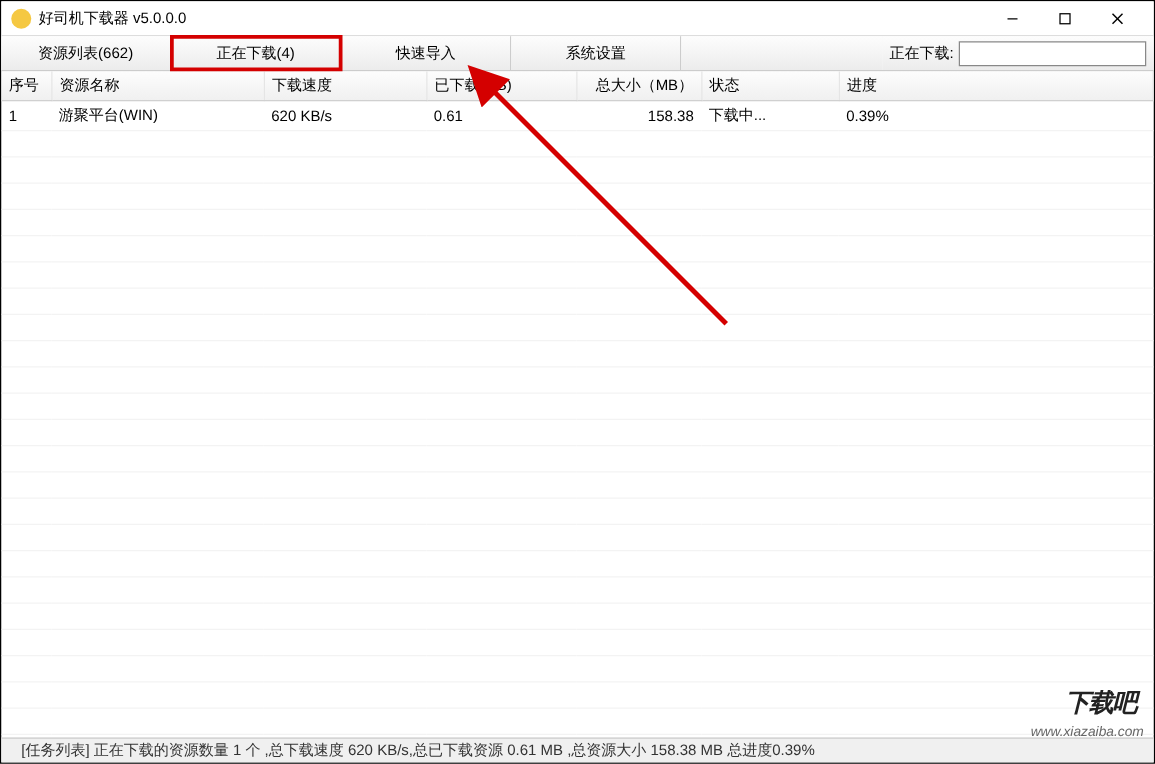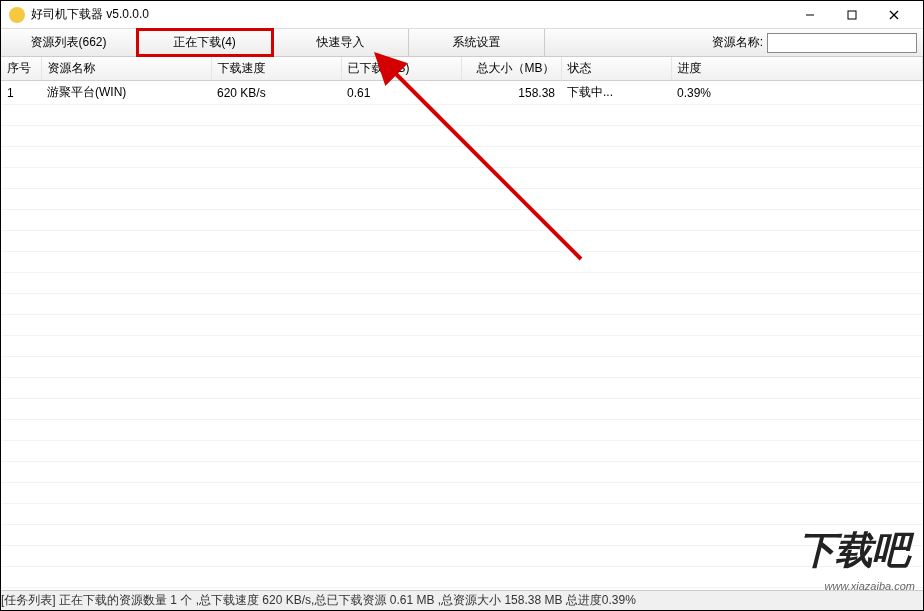--- a/index.html
+++ b/index.html
@@ -108,21 +108,21 @@
     .col-status { width: 110px; }
     .col-progress { width: auto; }
     .statusbar {
       position: absolute;
       left: 0; right: 0; bottom: 0;
       height: 20px;
       background: #f0f0f0;
       border-top: 1px solid #ccc;
       display: flex;
       align-items: center;
-      padding: 0 0;
+      padding: 0 16px;
       font-size: 12px;
       color: #333;
     }
     .annotation-arrow {
       position: absolute;
       top: 48px; left: 370px;
       width: 220px; height: 220px;
       pointer-events: none;
       z-index: 5;
     }
@@ -130,21 +130,21 @@
       position: absolute;
       right: 8px; bottom: 18px;
       color: #666;
       font-size: 11px;
       font-style: italic;
       pointer-events: none;
     }
     .watermark-logo {
       position: absolute;
       right: 14px; bottom: 34px;
-      font-size: 38px;
+      font-size: 20px;
       font-weight: bold;
       font-style: italic;
       color: #222;
       letter-spacing: -1px;
       pointer-events: none;
     }
   </style>
 </head>
 <body>
 
@@ -172,21 +172,21 @@
   </div>
 </div>
 
 <div class="toolbar">
   <div class="tab">资源列表(662)</div>
   <div class="tab highlighted">正在下载(4)</div>
   <div class="tab">快速导入</div>
   <div class="tab">系统设置</div>
   <div class="toolbar-spacer"></div>
   <div class="search-area">
-    <label>资源名称:</label>
+    <label>正在下载:</label>
     <input type="text" value="" style="">
   </div>
 </div>
 
 <div class="table-wrap">
   <table>
     <thead>
       <tr>
         <th class="col-seq">序号</th>
         <th class="col-name">资源名称</th>

